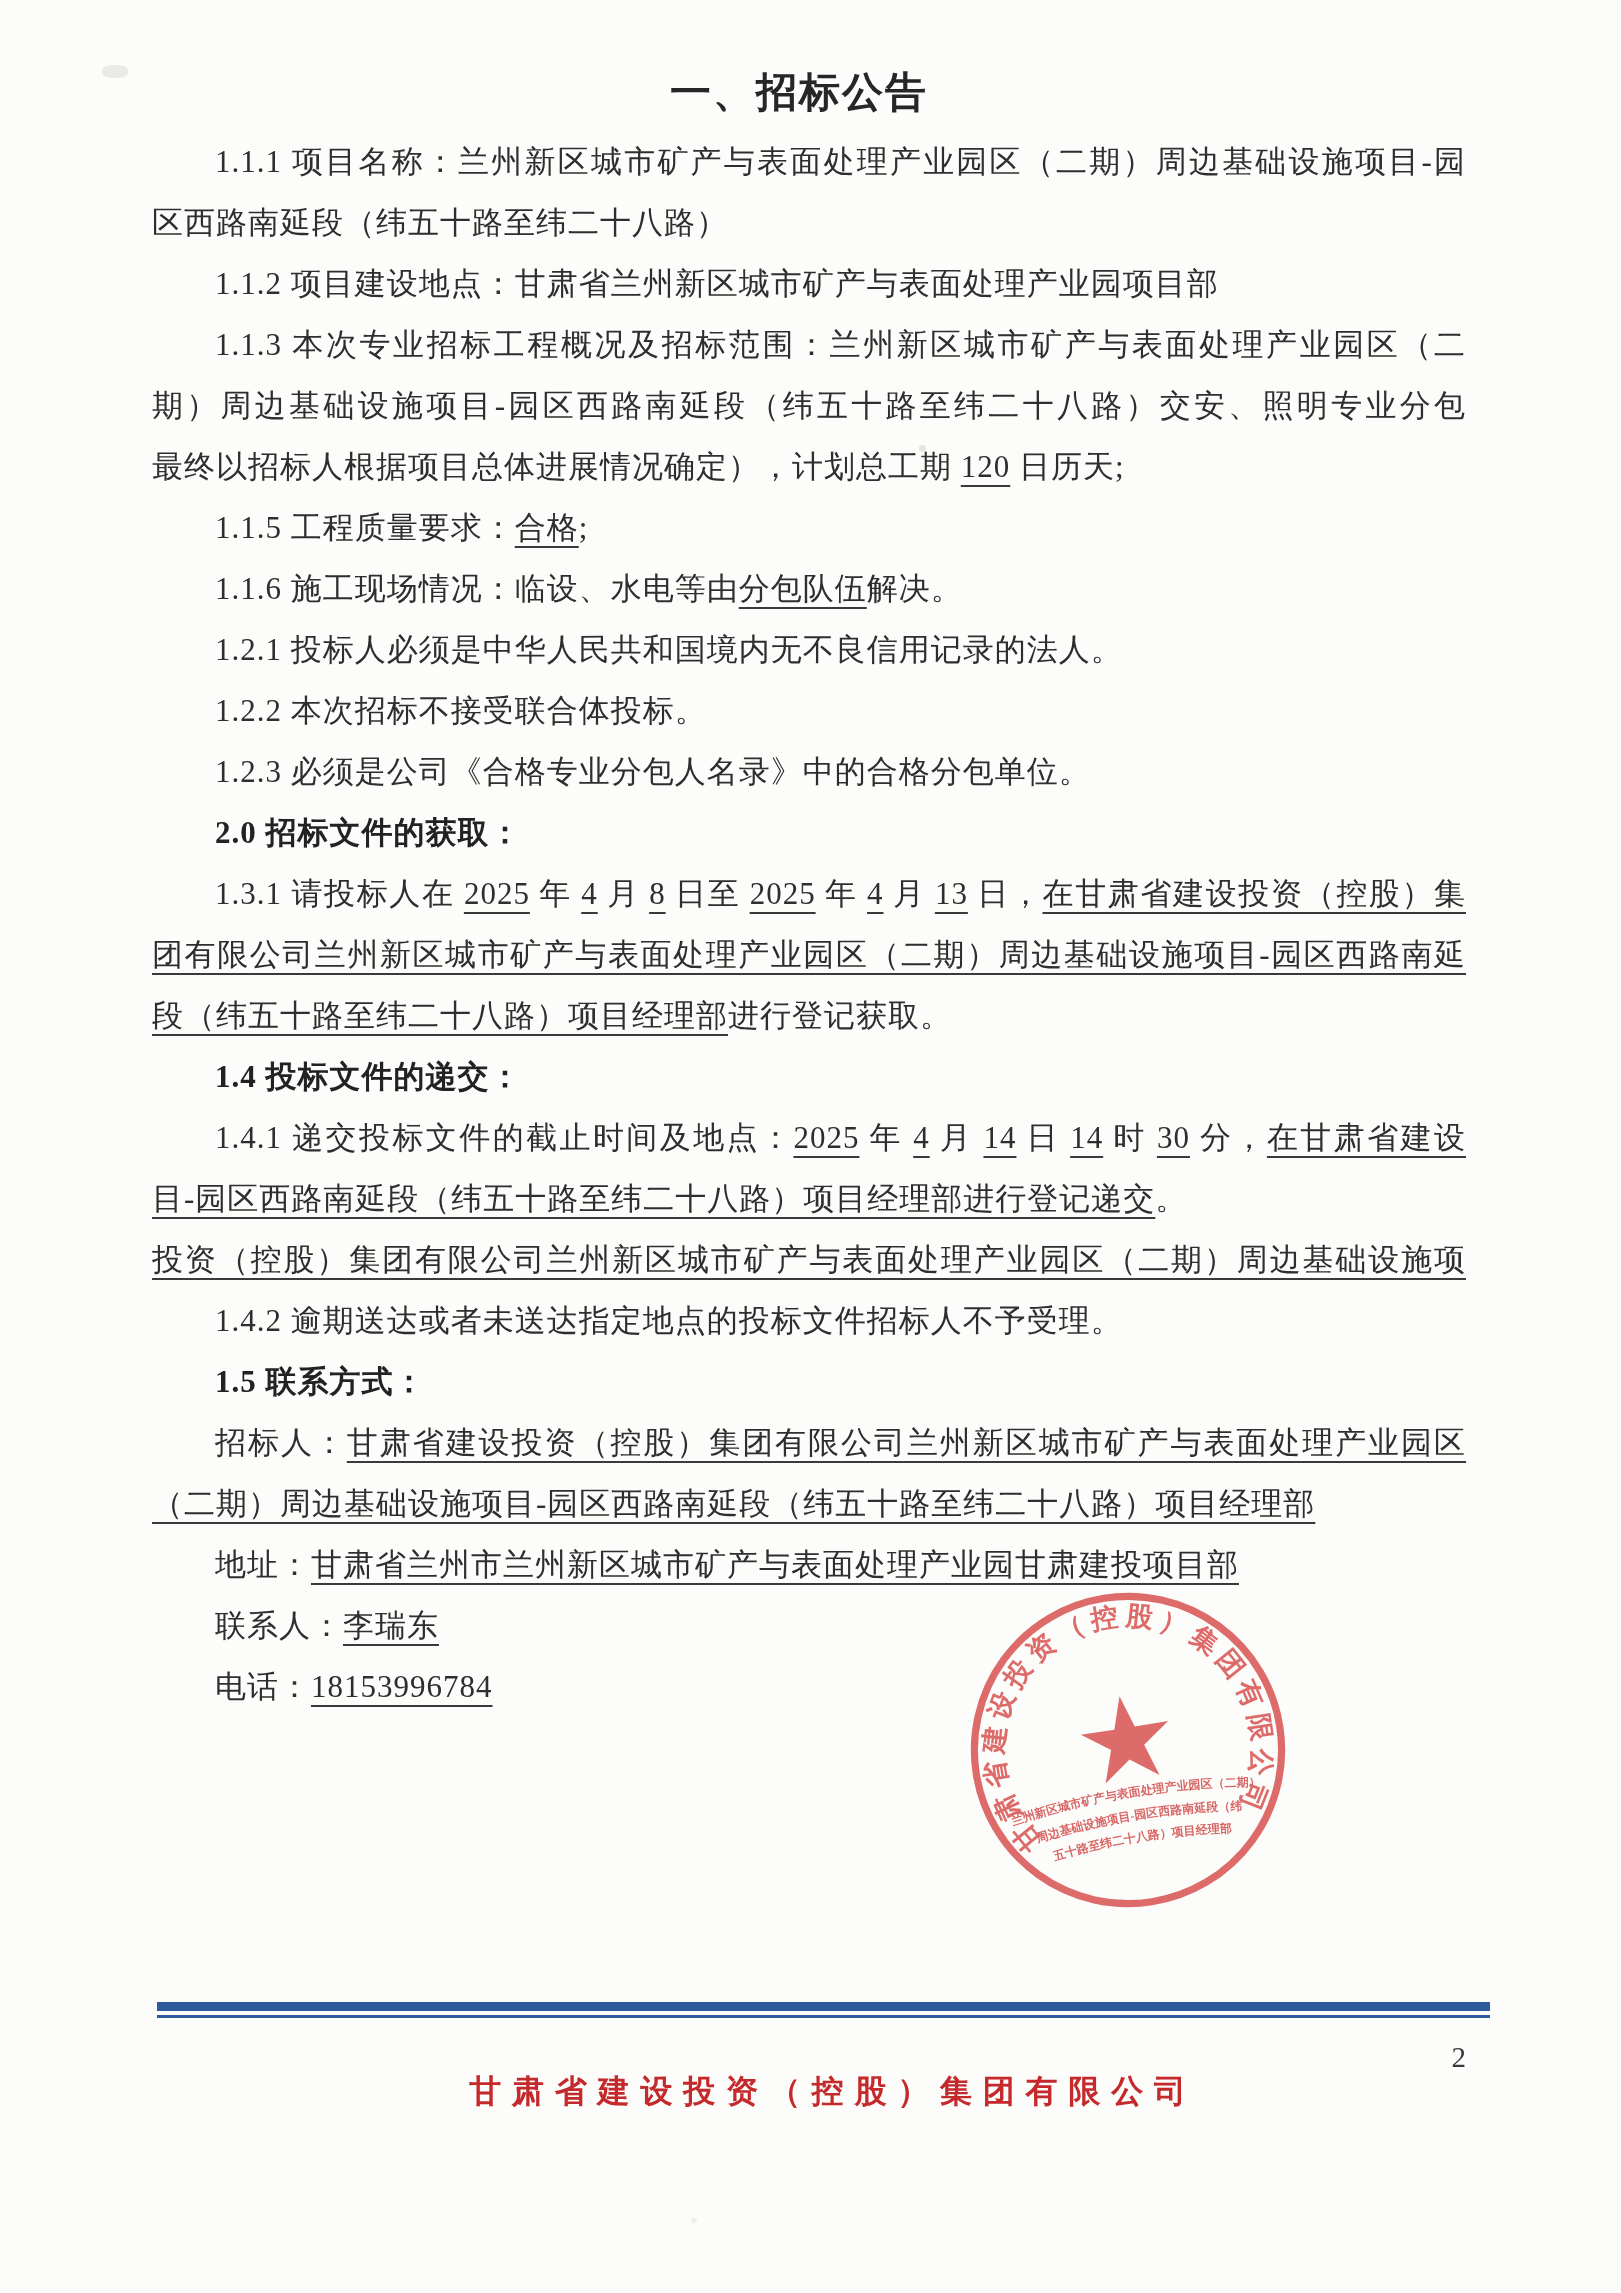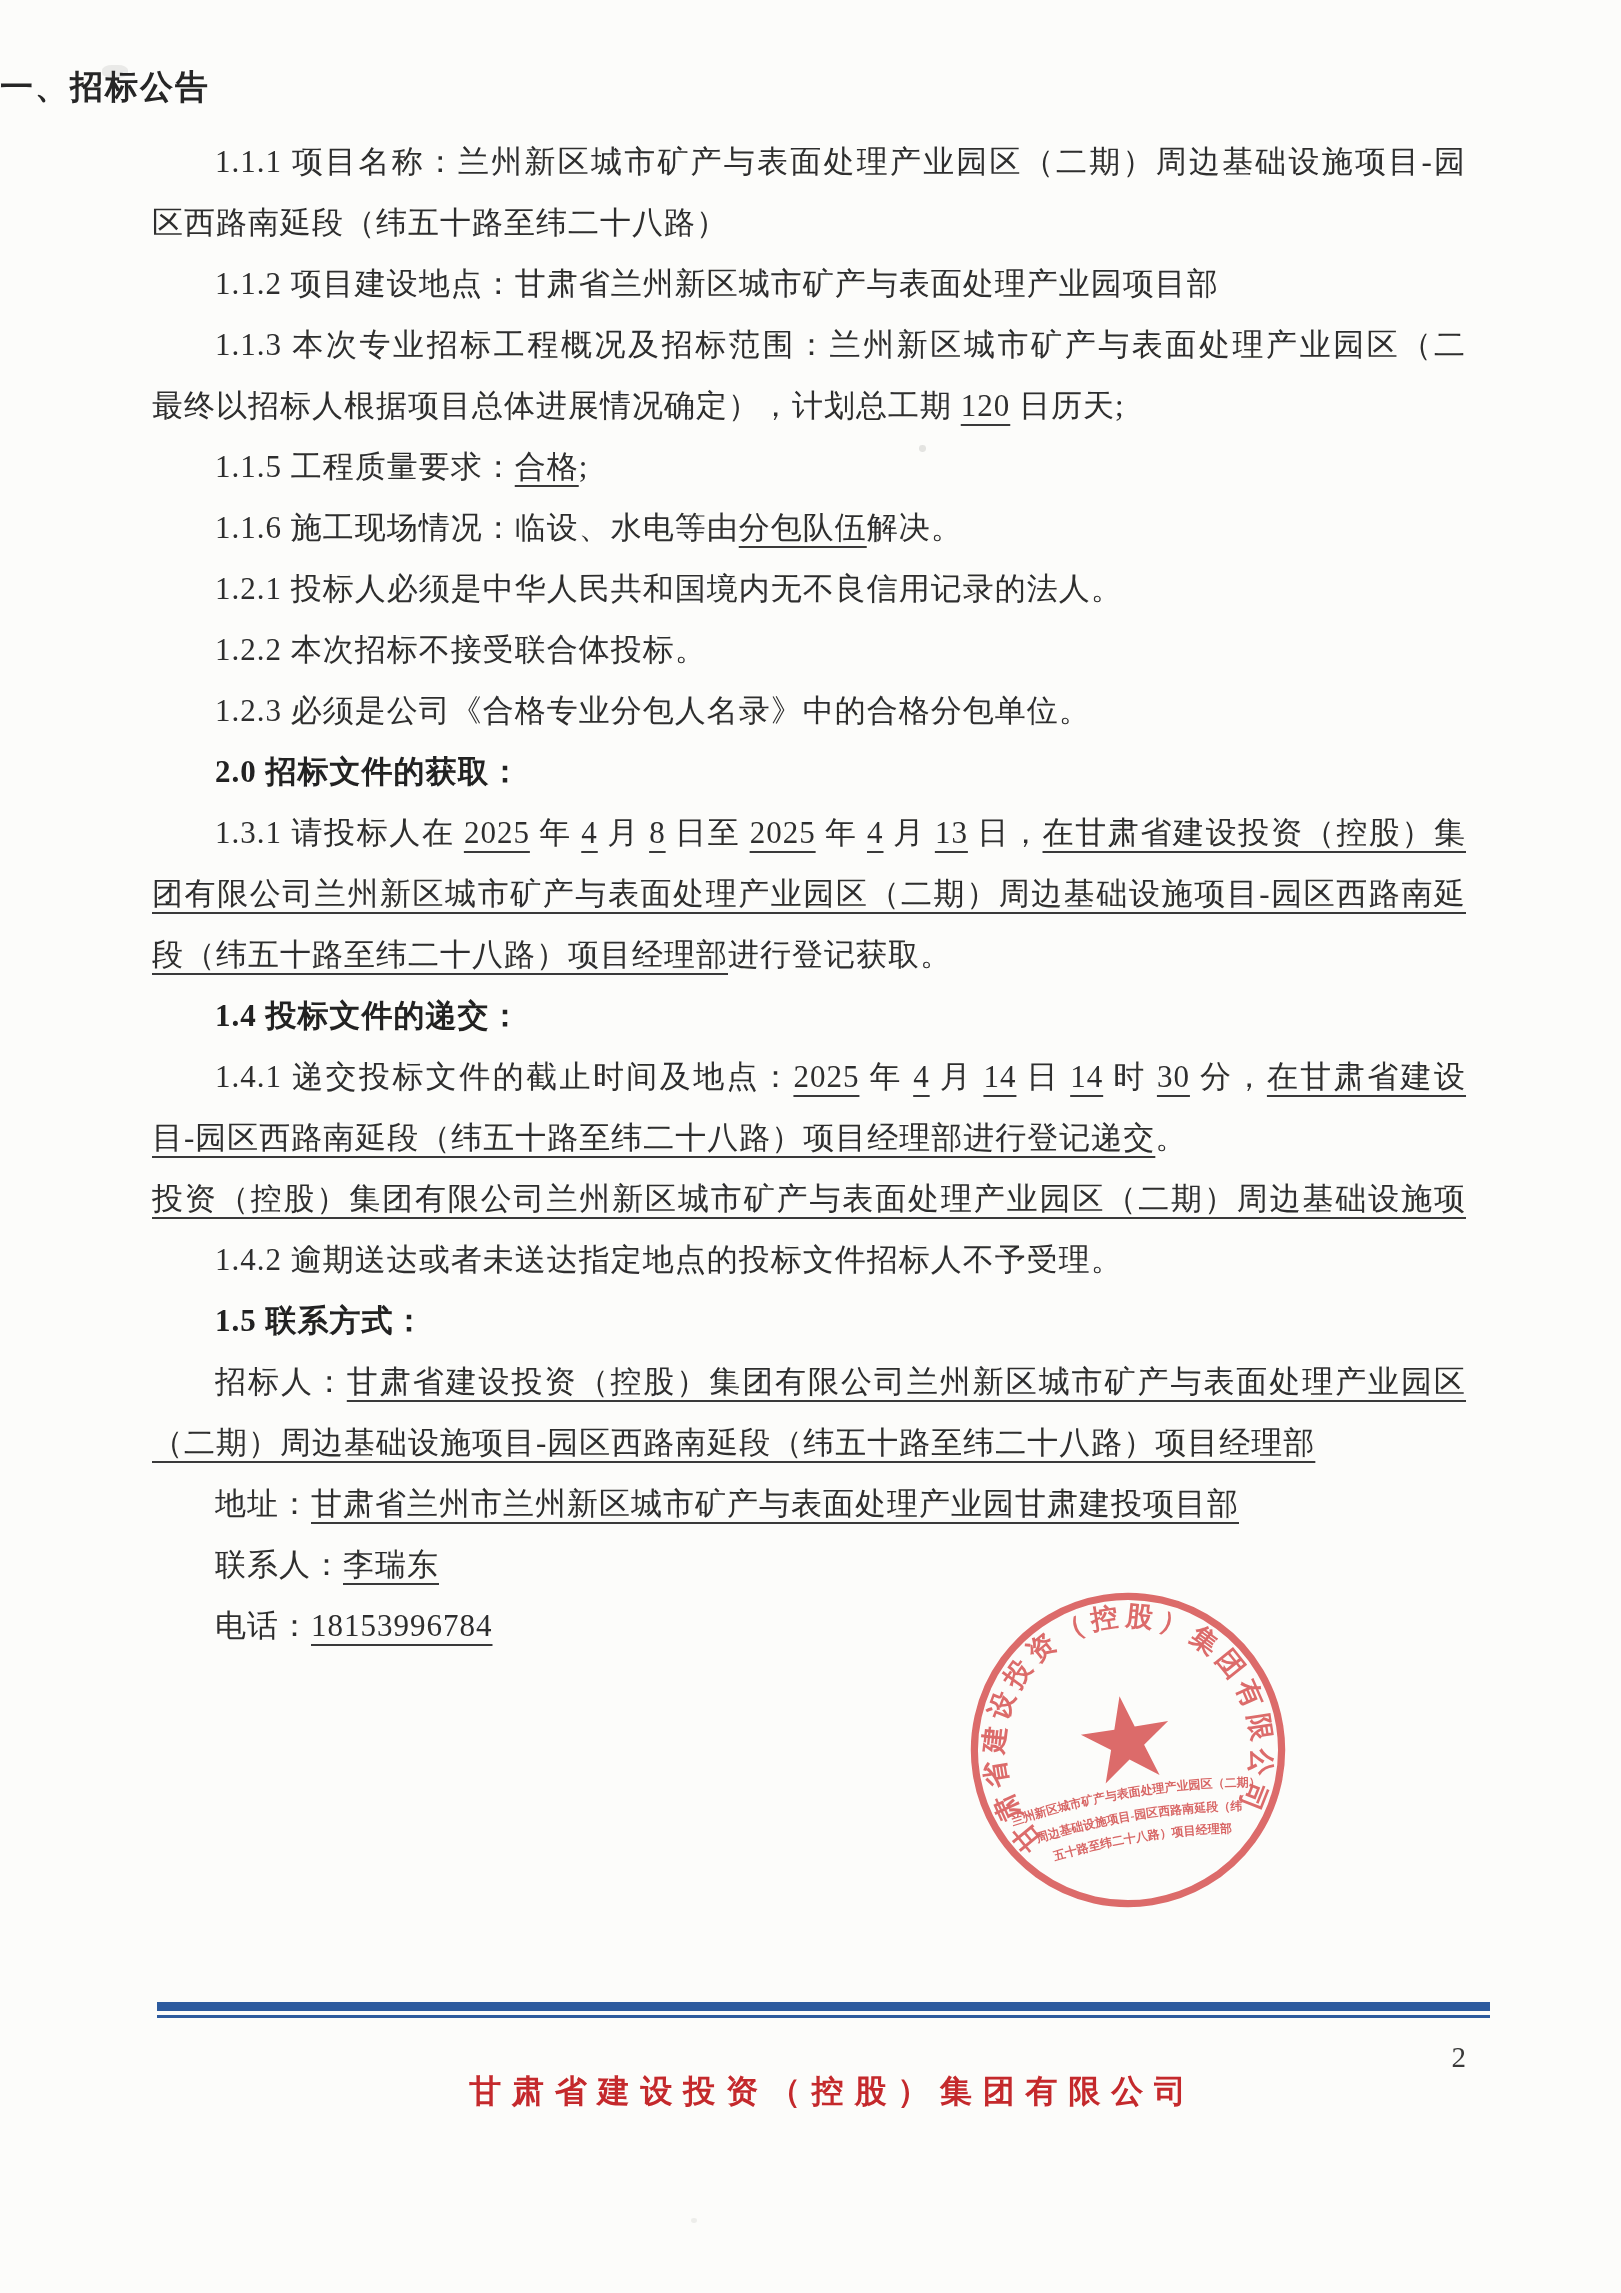--- a/index.html
+++ b/index.html
@@ -14,21 +14,22 @@
     background: #fcfcfa;
     overflow: hidden;
     color: #2e2e2e;
   }
 
   .doc-title {
     position: absolute;
     top: 65px;
     left: 0;
     width: 1598px;           
-    font-size: 33px;
+    text-align: center;
+    font-size: 41px;
     font-weight: 700;
     letter-spacing: 2px;
     color: #262626;
   }
 
   .doc-body {
     position: absolute;
     top: 131px;
     left: 152px;
     width: 1314px;
@@ -127,20 +128,21 @@
   <div class="speck speck-3"></div>
   <div class="speck speck-4"></div>
 
   <h1 class="doc-title">一、招标公告</h1>
 
   <div class="doc-body" id="doc-body">
       <div class="line indent fill"><span>1.1.1 项目名称：兰州新区城市矿产与表面处理产业园区（二期）周边基础设施项目-园</span></div>
       <div class="line"><span>区西路南延段（纬五十路至纬二十八路）</span></div>
       <div class="line indent"><span>1.1.2 项目建设地点：甘肃省兰州新区城市矿产与表面处理产业园项目部</span></div>
       <div class="line indent fill"><span>1.1.3 本次专业招标工程概况及招标范围：兰州新区城市矿产与表面处理产业园区（二</span></div>
+      <div class="line fill"><span>期）周边基础设施项目-园区西路南延段（纬五十路至纬二十八路）交安、照明专业分包</span></div>
       <div class="line"><span>最终以招标人根据项目总体进展情况确定），计划总工期 </span><span class="u">120</span><span> 日历天;</span></div>
       <div class="line indent"><span>1.1.5 工程质量要求：</span><span class="u">合格</span><span>;</span></div>
       <div class="line indent"><span>1.1.6 施工现场情况：临设、水电等由</span><span class="u">分包队伍</span><span>解决。</span></div>
       <div class="line indent"><span>1.2.1 投标人必须是中华人民共和国境内无不良信用记录的法人。</span></div>
       <div class="line indent"><span>1.2.2 本次招标不接受联合体投标。</span></div>
       <div class="line indent"><span>1.2.3 必须是公司《合格专业分包人名录》中的合格分包单位。</span></div>
       <div class="line heading indent"><span>2.0 招标文件的获取：</span></div>
       <div class="line indent fill"><span>1.3.1 请投标人在 </span><span class="u">2025</span><span> 年 </span><span class="u">4</span><span> 月 </span><span class="u">8</span><span> 日至 </span><span class="u">2025</span><span> 年 </span><span class="u">4</span><span> 月 </span><span class="u">13</span><span> 日，</span><span class="u">在甘肃省建设投资（控股）集</span></div>
       <div class="line fill"><span class="u">团有限公司兰州新区城市矿产与表面处理产业园区（二期）周边基础设施项目-园区西路南延</span></div>
       <div class="line"><span class="u">段（纬五十路至纬二十八路）项目经理部</span><span>进行登记获取。</span></div>

